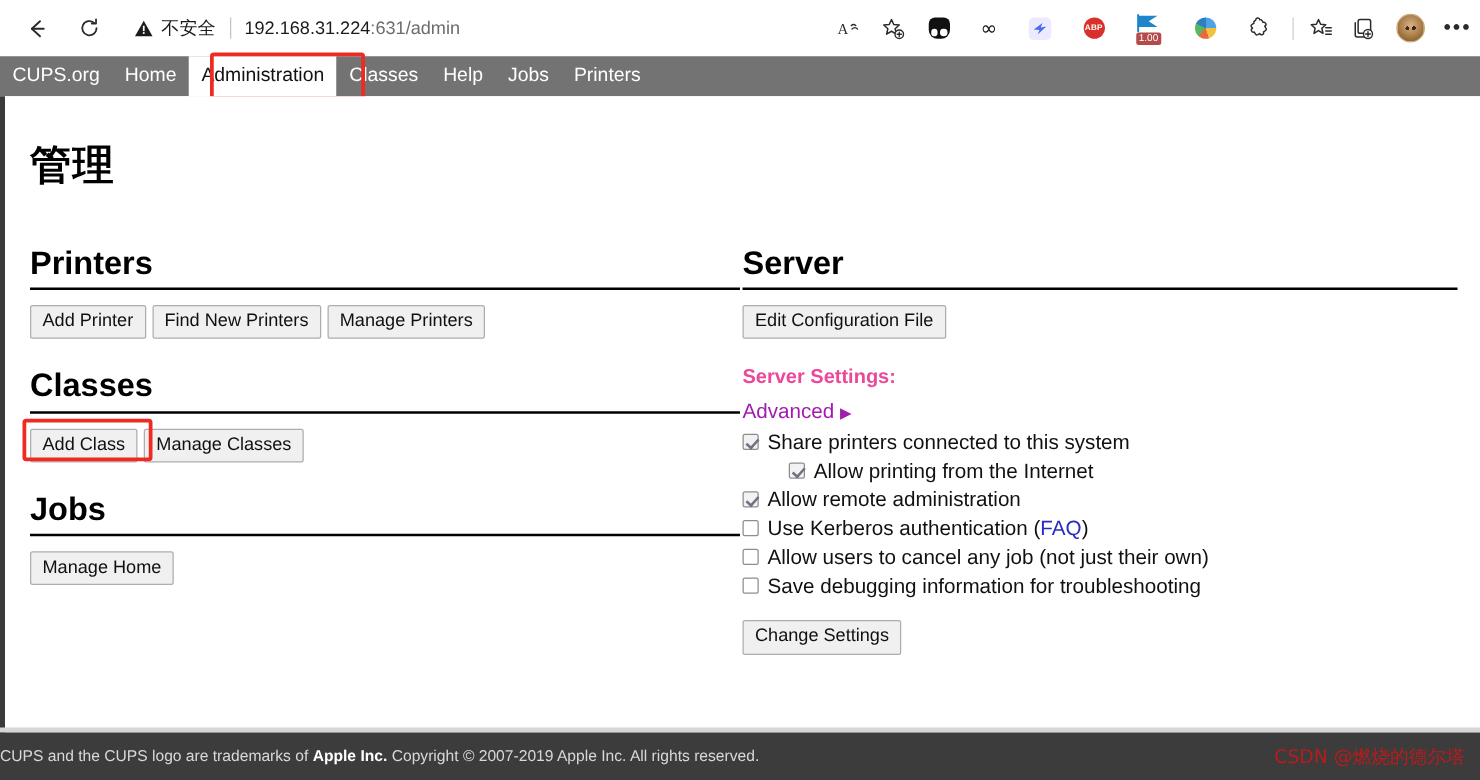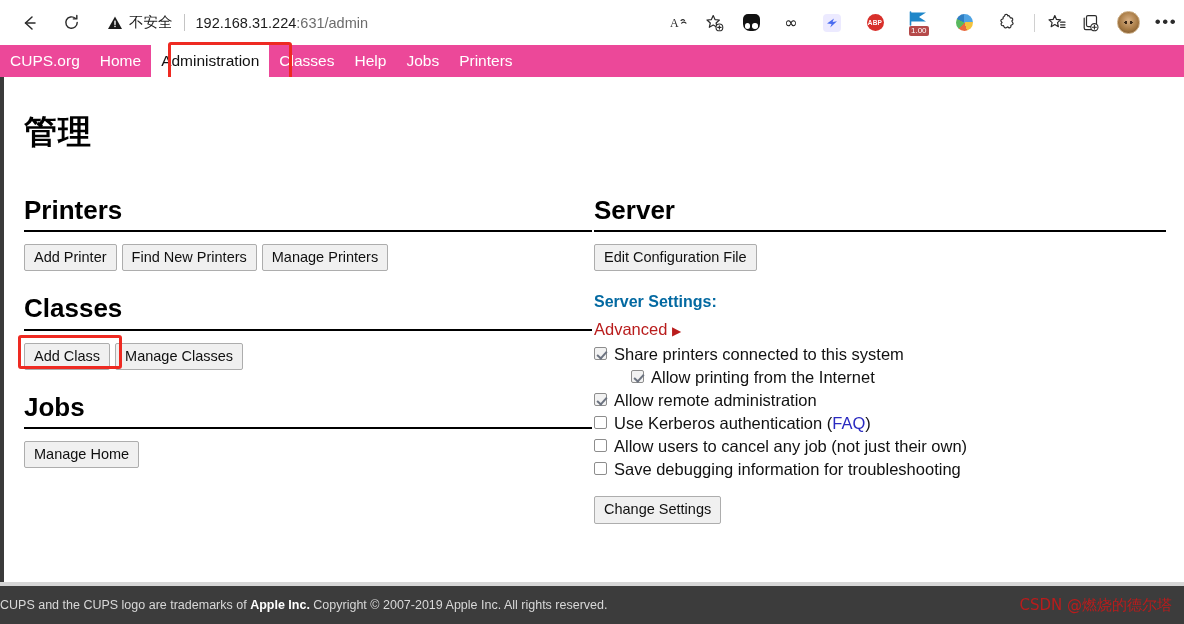--- a/index.html
+++ b/index.html
@@ -125,21 +125,21 @@
     width: 13px; height: 9px; border-radius: 50%;
     background: radial-gradient(circle at 30% 40%, #3a2716 0 14%, transparent 15%),
                 radial-gradient(circle at 70% 40%, #3a2716 0 14%, transparent 15%);
   }
   .ic-dots { letter-spacing: 1.5px; font-size: 17px; color: #2b2b2b; line-height: 0.6; }
 
   
   .cups-nav {
     position: absolute; left: 0; top: 45px;
     width: 1184px; height: 32px;
-    background: #ec4899;
+    background: #737373;
     display: flex; align-items: stretch;
   }
   .cups-nav a {
     display: flex; align-items: center;
     padding: 0 10px;
     color: #ffffff; text-decoration: none;
     font-size: 15.5px;
     font-family: "Liberation Sans", sans-serif;
   }
   .cups-nav a:first-child { padding-left: 10px; }
@@ -202,26 +202,26 @@
 
   .addprinter-highlight {
     position: absolute; left: 14px; top: 258px;
     width: 104px; height: 34px;
     border: 3px solid #ee2a22;
     border-radius: 3px; box-sizing: border-box;
     pointer-events: none;
   }
 
   .server-settings-label {
-    font-size: 16px; font-weight: bold; color: #0369a1;
+    font-size: 16px; font-weight: bold; color: #ec4899;
     margin: 22px 0 9px 0;
     font-family: "Liberation Sans", sans-serif;
   }
   .advanced-link {
-    color: #b91c1c; font-size: 16.5px; text-decoration: none;
+    color: #a21caf; font-size: 16.5px; text-decoration: none;
     font-family: "Liberation Sans", sans-serif;
     display: inline-block; margin-bottom: 4px;
   }
   .advanced-link .tri { font-size: 12px; }
 
   .chk-list { display: block; }
   .chk-row {
     display: flex; align-items: flex-start; gap: 7px;
     font-size: 16.5px; color: #111; line-height: 22px;
     font-family: "Liberation Sans", sans-serif;

